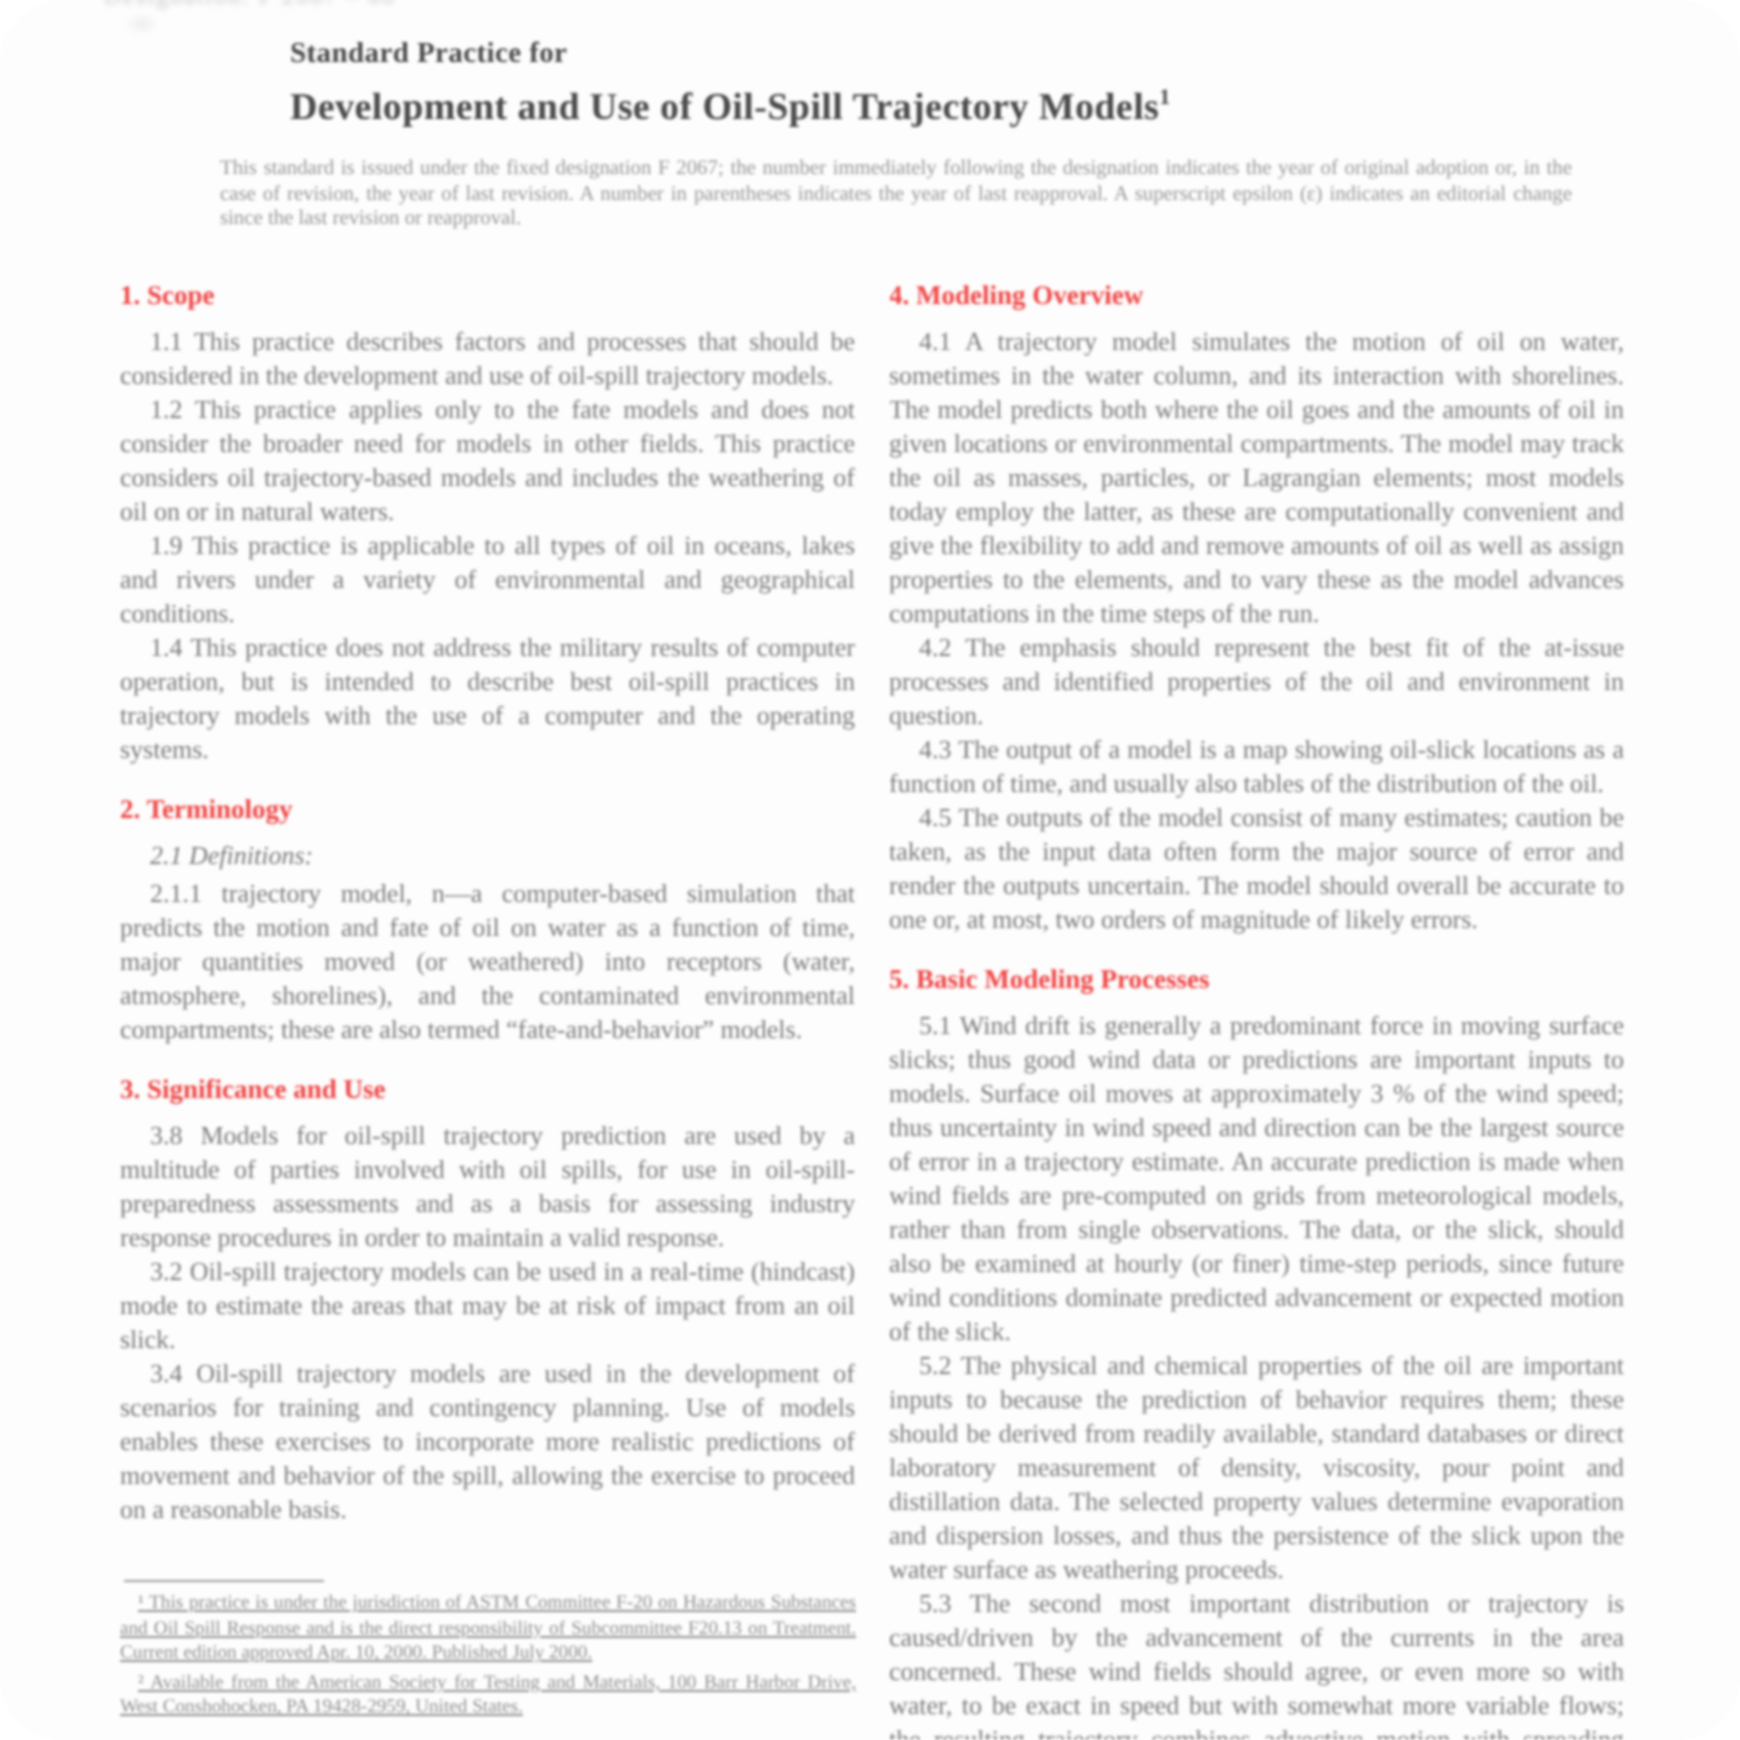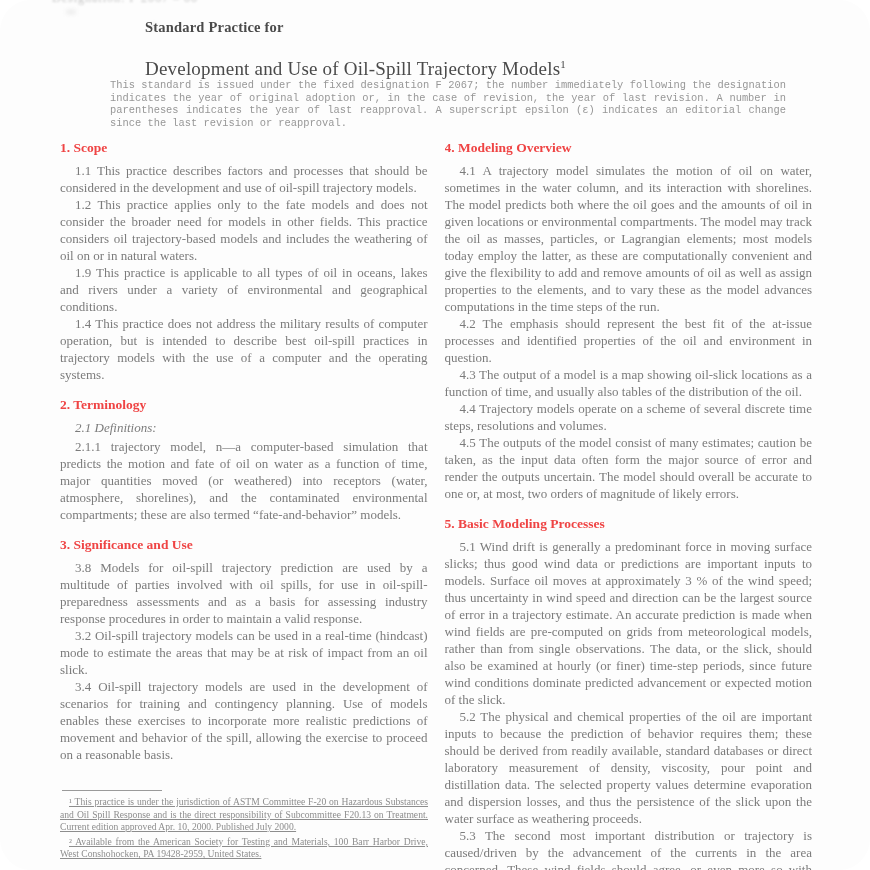--- a/index.html
+++ b/index.html
@@ -15,28 +15,27 @@
   
   .header-partial{
     position:absolute;left:52px;top:-9px;
     font-size:12px;color:#c8c8c8;filter:blur(1.2px);
     letter-spacing:1px;white-space:nowrap;
   }
   .noise{position:absolute;background:#e9e9e9;filter:blur(2px);border-radius:2px;}
   
   .title-block{position:absolute;left:145px;top:19px;width:640px;color:#4a4a4a;}
   .title-eyebrow{font-size:14.5px;font-weight:bold;line-height:16px;letter-spacing:.2px;}
-  .title-main{font-size:19px;font-weight:normal;line-height:22px;margin-top:18px;letter-spacing:.2px;}
+  .title-main{font-size:19px;font-weight:bold;line-height:22px;margin-top:3px;letter-spacing:.2px;}
   .title-main sup{font-size:11px;}
   
   .issue-note{
     position:absolute;left:110px;top:79px;width:676px;
     font-size:10.4px;line-height:12.6px;color:#979797;
     text-align:justify;
-    font-family:Liberation Mono, monospace;
   }
   
   .columns{
     position:absolute;left:60px;top:139px;width:752px;height:731px;
     display:flex;gap:17px;
   }
   .col{width:368px;overflow:hidden;position:relative;}
   h3.sec{
     font-size:13.5px;font-weight:bold;color:#ef4444;
     margin:13px 0 6px 0;line-height:17px;
@@ -96,21 +95,20 @@
         <p class="body">3.8 Models for oil-spill trajectory prediction are used by a multitude of parties involved with oil spills, for use in oil-spill-preparedness assessments and as a basis for assessing industry response procedures in order to maintain a valid response.</p>
         <p class="body">3.2 Oil-spill trajectory models can be used in a real-time (hindcast) mode to estimate the areas that may be at risk of impact from an oil slick.</p>
         <p class="body">3.4 Oil-spill trajectory models are used in the development of scenarios for training and contingency planning. Use of models enables these exercises to incorporate more realistic predictions of movement and behavior of the spill, allowing the exercise to proceed on a reasonable basis.</p>
       </div>
 
       <div class="col">
         <h3 class="sec first">4. Modeling Overview</h3>
         <p class="body">4.1 A trajectory model simulates the motion of oil on water, sometimes in the water column, and its interaction with shorelines. The model predicts both where the oil goes and the amounts of oil in given locations or environmental compartments. The model may track the oil as masses, particles, or Lagrangian elements; most models today employ the latter, as these are computationally convenient and give the flexibility to add and remove amounts of oil as well as assign properties to the elements, and to vary these as the model advances computations in the time steps of the run.</p>
         <p class="body">4.2 The emphasis should represent the best fit of the at-issue processes and identified properties of the oil and environment in question.</p>
         <p class="body">4.3 The output of a model is a map showing oil-slick locations as a function of time, and usually also tables of the distribution of the oil.</p>
-        <p class="body">4.4 Trajectory models operate on a scheme of several discrete time steps, resolutions and volumes.</p>
         <p class="body">4.5 The outputs of the model consist of many estimates; caution be taken, as the input data often form the major source of error and render the outputs uncertain. The model should overall be accurate to one or, at most, two orders of magnitude of likely errors.</p>
 
         <h3 class="sec">5. Basic Modeling Processes</h3>
         <p class="body">5.1 Wind drift is generally a predominant force in moving surface slicks; thus good wind data or predictions are important inputs to models. Surface oil moves at approximately 3 % of the wind speed; thus uncertainty in wind speed and direction can be the largest source of error in a trajectory estimate. An accurate prediction is made when wind fields are pre-computed on grids from meteorological models, rather than from single observations. The data, or the slick, should also be examined at hourly (or finer) time-step periods, since future wind conditions dominate predicted advancement or expected motion of the slick.</p>
         <p class="body">5.2 The physical and chemical properties of the oil are important inputs to because the prediction of behavior requires them; these should be derived from readily available, standard databases or direct laboratory measurement of density, viscosity, pour point and distillation data. The selected property values determine evaporation and dispersion losses, and thus the persistence of the slick upon the water surface as weathering proceeds.</p>
         <p class="body">5.3 The second most important distribution or trajectory is caused/driven by the advancement of the currents in the area concerned. These wind fields should agree, or even more so with water, to be exact in speed but with somewhat more variable flows; the resulting trajectory combines advective motion with spreading processes.</p>
       </div>
     </div>
 
     <div class="footnotes">

